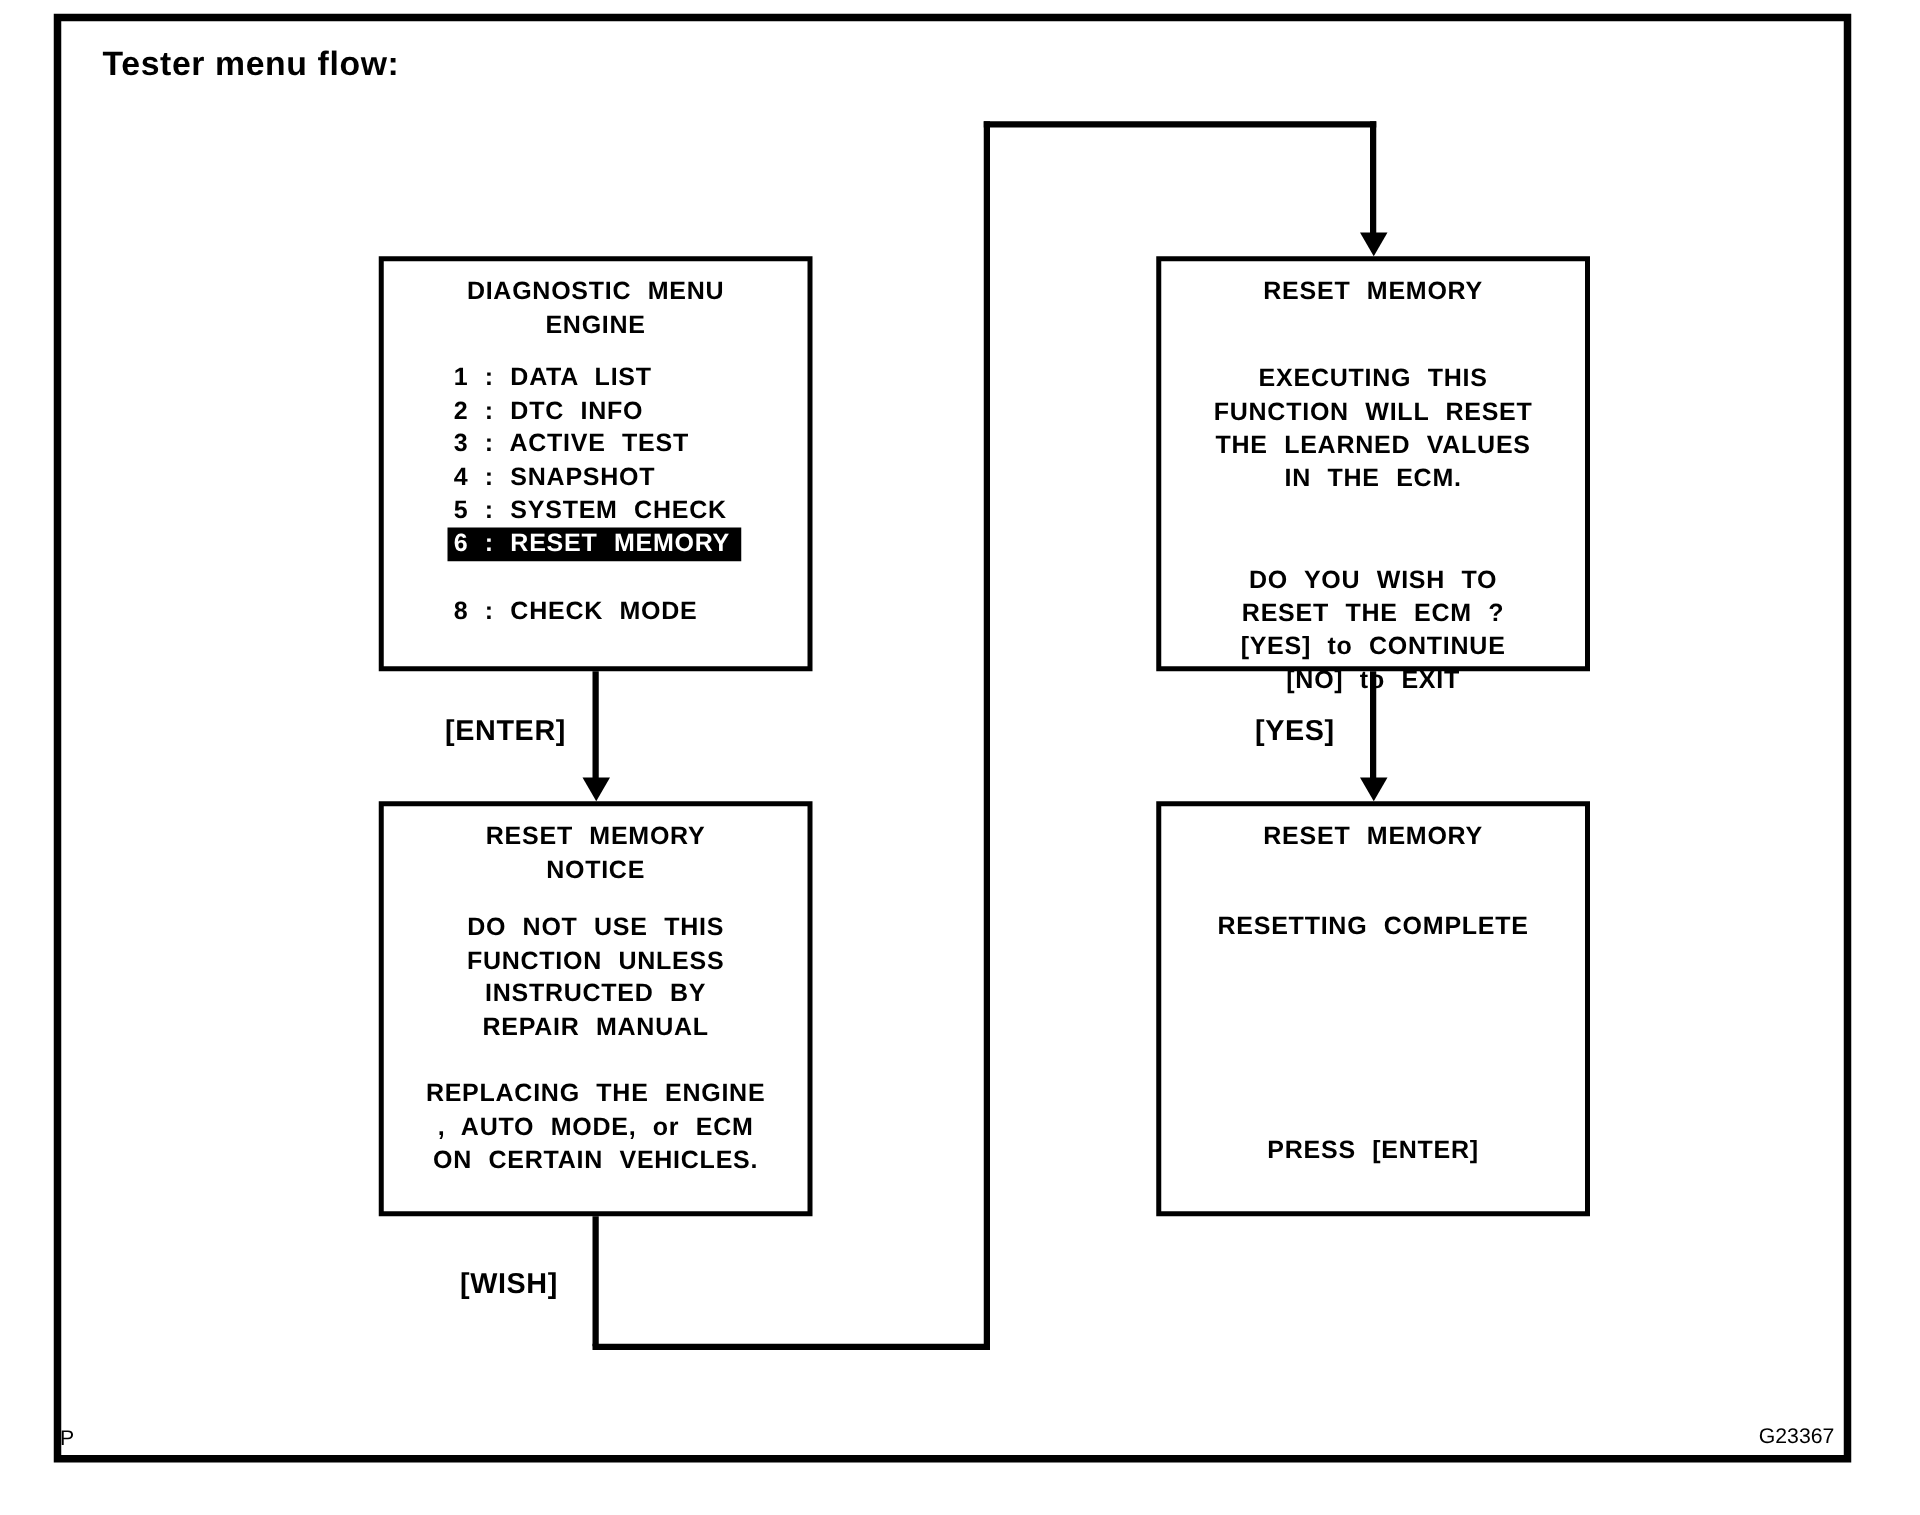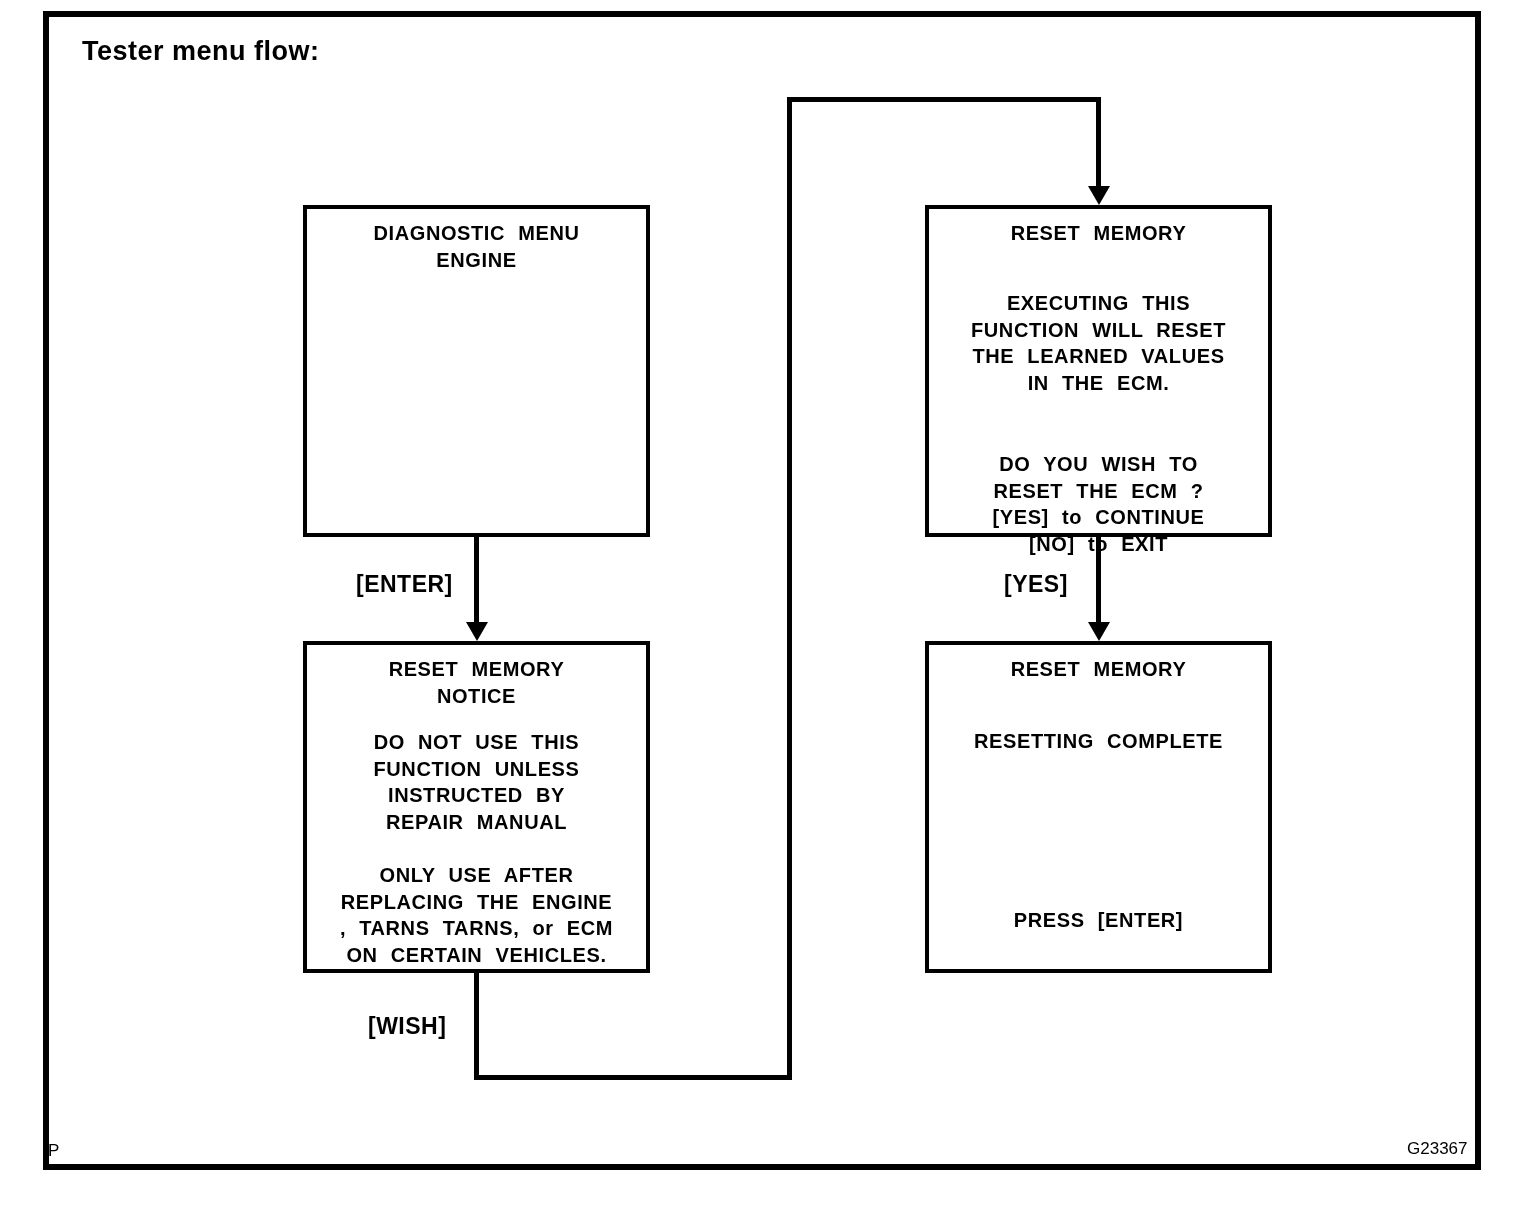--- a/index.html
+++ b/index.html
@@ -88,20 +88,29 @@
 
   <div class="frame"></div>
 
   <div class="page-title">Tester menu flow:</div>
 
   <div class="screen" id="box-menu">
     <div class="heading">
       <div>DIAGNOSTIC MENU</div>
       <div>ENGINE</div>
     </div>
+    <div class="menu-list">
+      <div class="menu-item">1 : DATA LIST</div>
+      <div class="menu-item">2 : DTC INFO</div>
+      <div class="menu-item">3 : ACTIVE TEST</div>
+      <div class="menu-item">4 : SNAPSHOT</div>
+      <div class="menu-item">5 : SYSTEM CHECK</div>
+      <div class="menu-item highlighted">6 : RESET MEMORY</div>
+      <div class="menu-item gap-before">8 : CHECK MODE</div>
+    </div>
   </div>
 
   <div class="screen" id="box-confirm">
     <div class="heading">RESET MEMORY</div>
     <div class="para first">
       <div>EXECUTING THIS</div>
       <div>FUNCTION WILL RESET</div>
       <div>THE LEARNED VALUES</div>
       <div>IN THE ECM.</div>
     </div>
@@ -118,23 +127,22 @@
       <div>RESET MEMORY</div>
       <div>NOTICE</div>
     </div>
     <div class="para first">
       <div>DO NOT USE THIS</div>
       <div>FUNCTION UNLESS</div>
       <div>INSTRUCTED BY</div>
       <div>REPAIR MANUAL</div>
     </div>
     <div class="para second">
-      <div>ONLY USE AFTER</div>
       <div>REPLACING THE ENGINE</div>
-      <div>, TARNS TARNS, or ECM</div>
+      <div>, AUTO MODE, or ECM</div>
       <div>ON CERTAIN VEHICLES.</div>
     </div>
   </div>
 
   <div class="screen" id="box-complete">
     <div class="heading">RESET MEMORY</div>
     <div class="para status">RESETTING COMPLETE</div>
     <div class="para prompt">PRESS [ENTER]</div>
   </div>
 

